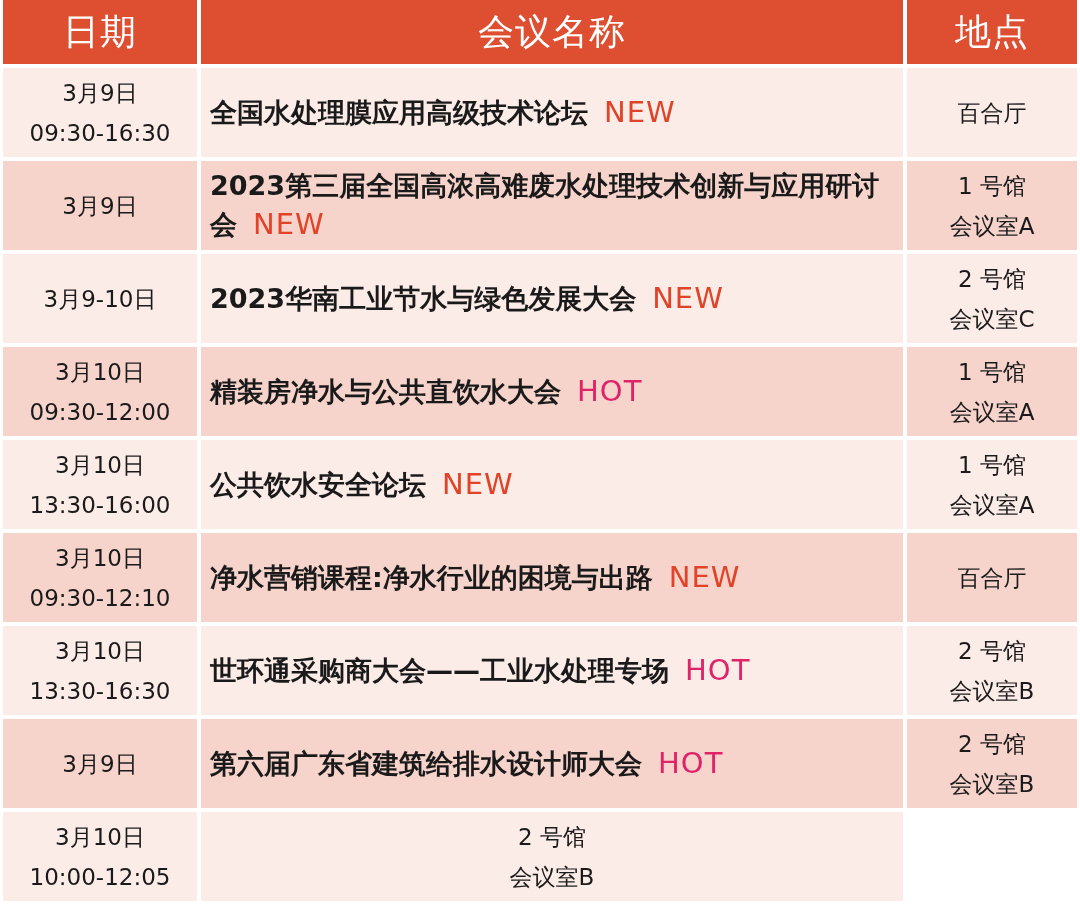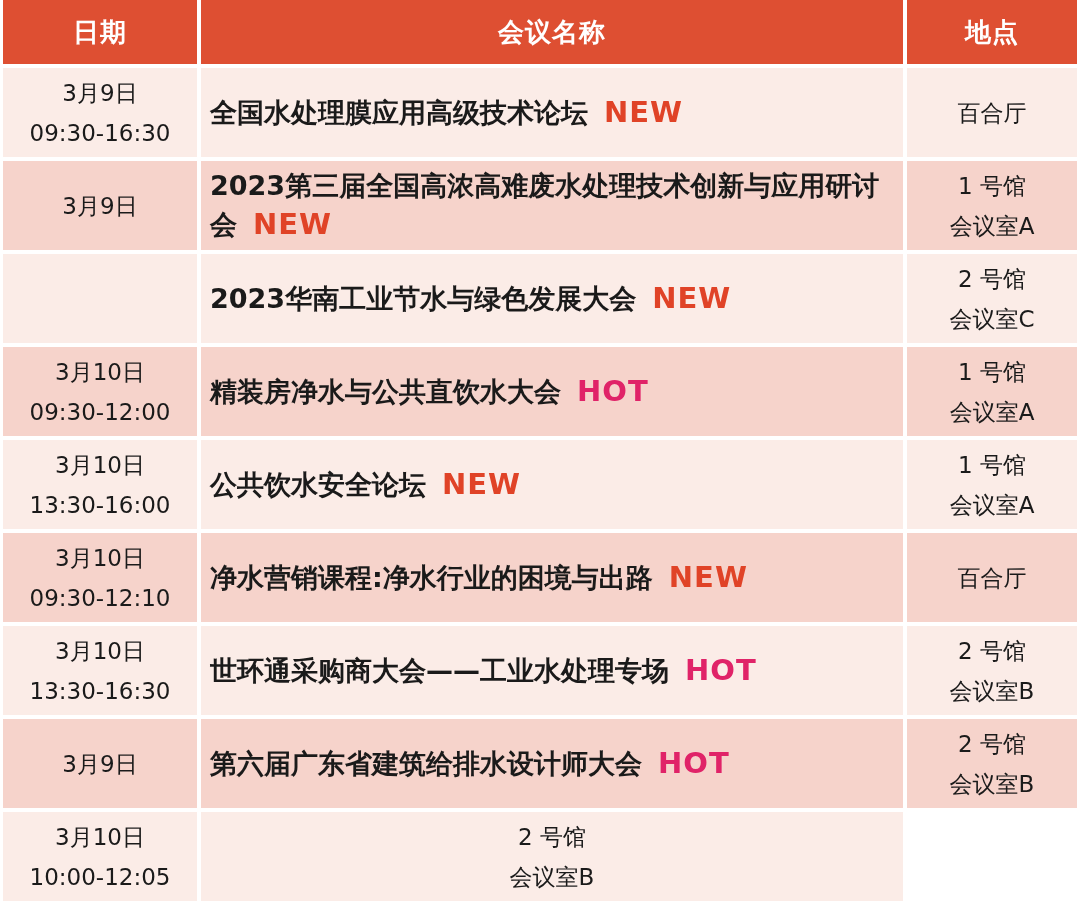--- a/index.html
+++ b/index.html
@@ -23,40 +23,40 @@
     align-items:center;
     justify-content:center;
     flex-direction:column;
     line-height:40px;
     font-size:23px;
     text-align:center;
   }
   .cell.header{
     background:var(--header_bg,#DE4F32);
     color:var(--header_text,#ffffff);
-    font-size:26px;
-    font-weight:bold;
+    font-size:36px;
+    font-weight:normal;
     letter-spacing:1px;
   }
   .row-light{background:var(--row_light,#FBECE7);}
   .row-dark{background:var(--row_dark,#F6D3CB);}
   .cell.name{
     flex-direction:row;
     justify-content:flex-start;
     text-align:left;
     padding:0 14px 0 9px;
     font-size:27px;
     line-height:38px;
     display:block;
     display:flex;
   }
   .cell.name .wrap{display:block;}
   .title{font-size:27px;font-weight:bold;}
   .badge{
-    font-weight:bold;
+    font-weight:normal;
     font-size:29px;
     margin-left:16px;
     letter-spacing:1px;
     white-space:nowrap;
   }
   .badge.new{color:var(--badge_new,#E04327);}
   .badge.hot{color:var(--badge_hot,#E02368);margin-top:32px;}
 </style>
 </head>
 <body>
@@ -84,20 +84,21 @@
   </div>
   <div class="cell name row-dark">
     <span class="wrap"><span class="title">2023第三届全国高浓高难废水处理技术创新与应用研讨会</span><span class="badge new">NEW</span></span>
   </div>
   <div class="cell loc row-dark">
     <div>1 号馆</div>
     <div>会议室A</div>
   </div>
 
   <div class="cell date row-light">
+    <div>3月9-10日</div>
   </div>
   <div class="cell name row-light">
     <span class="wrap"><span class="title">2023华南工业节水与绿色发展大会</span><span class="badge new">NEW</span></span>
   </div>
   <div class="cell loc row-light">
     <div>2 号馆</div>
     <div>会议室C</div>
   </div>
 
   <div class="cell date row-dark">

